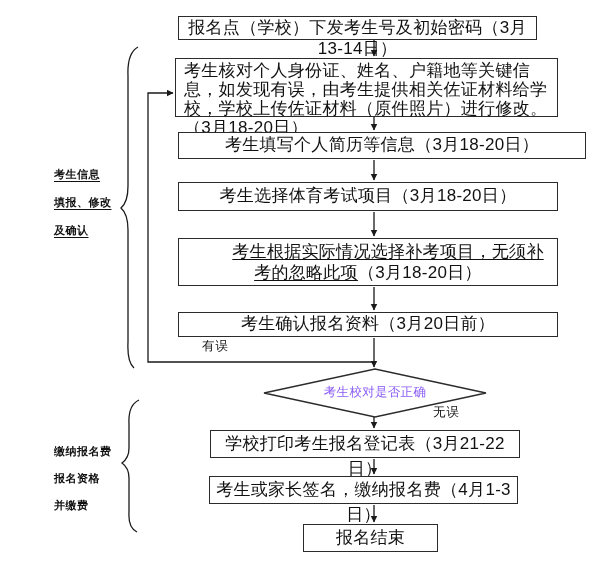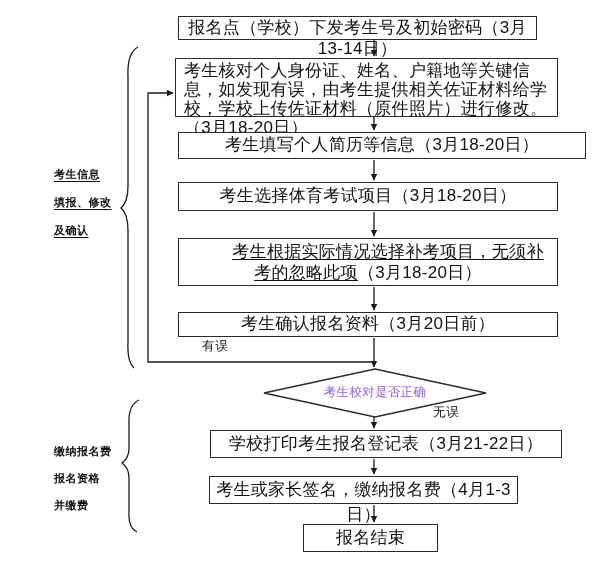--- a/index.html
+++ b/index.html
@@ -22,21 +22,21 @@
     letter-spacing:0.3px;
     line-height:1.55;
     color:#111;
   }
   .b1{left:178px;top:16px;width:359px;height:24px;line-height:21px;}
   .b2{left:175px;top:58px;width:383px;height:59px;text-align:left;padding:2px 8px 0 8px;line-height:19px;}
   .b3{left:178px;top:132px;width:408px;height:27px;line-height:24px;}
   .b4{left:178px;top:182px;width:380px;height:29px;line-height:26px;}
   .b5{left:178px;top:238px;width:380px;height:48px;padding:2px 10px 0 10px;line-height:21px;}
   .b6{left:178px;top:312px;width:380px;height:25px;line-height:22px;}
-  .b7{left:210px;top:430px;width:352px;height:28px;line-height:25px;}
+  .b7{left:210px;top:430px;width:310px;height:28px;line-height:25px;}
   .b8{left:209px;top:476px;width:309px;height:28px;line-height:25px;}
   .b9{left:303px;top:524px;width:135px;height:28px;line-height:25px;}
   .diamond-text{
     position:absolute;left:275px;top:384px;width:200px;
     text-align:center;font-size:12.5px;letter-spacing:0.3px;color:#8b5cf6;
   }
   .stage-label{
     position:absolute;left:54px;width:84px;
     font-size:11px;font-weight:bold;line-height:28px;
     letter-spacing:0.5px;color:#111;

